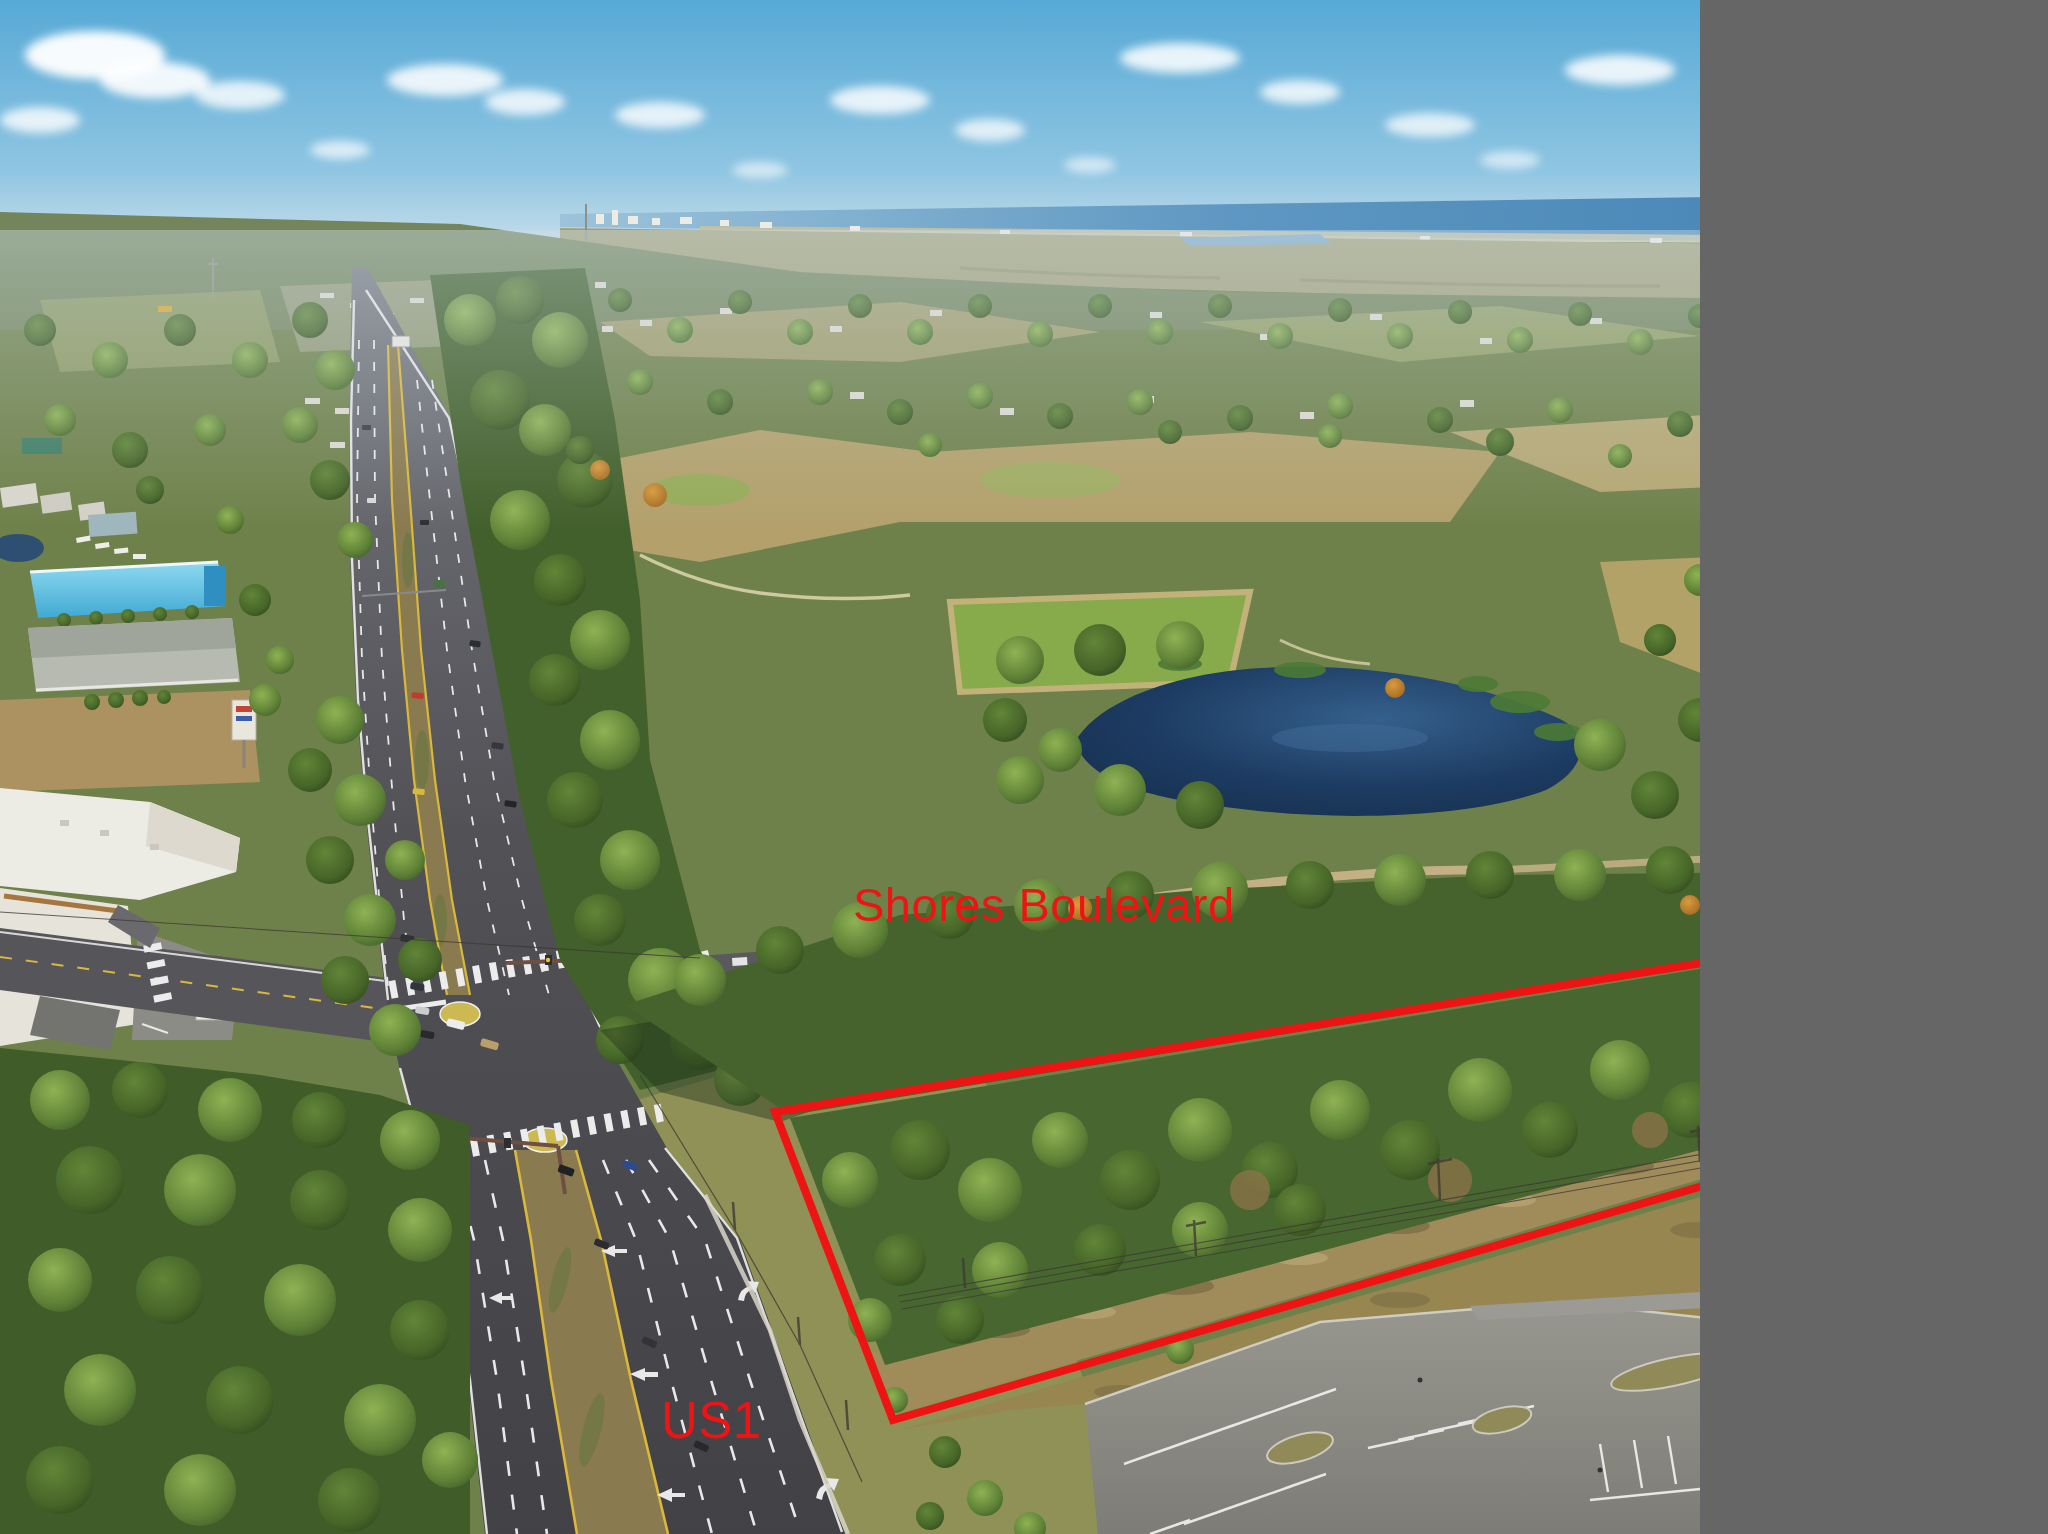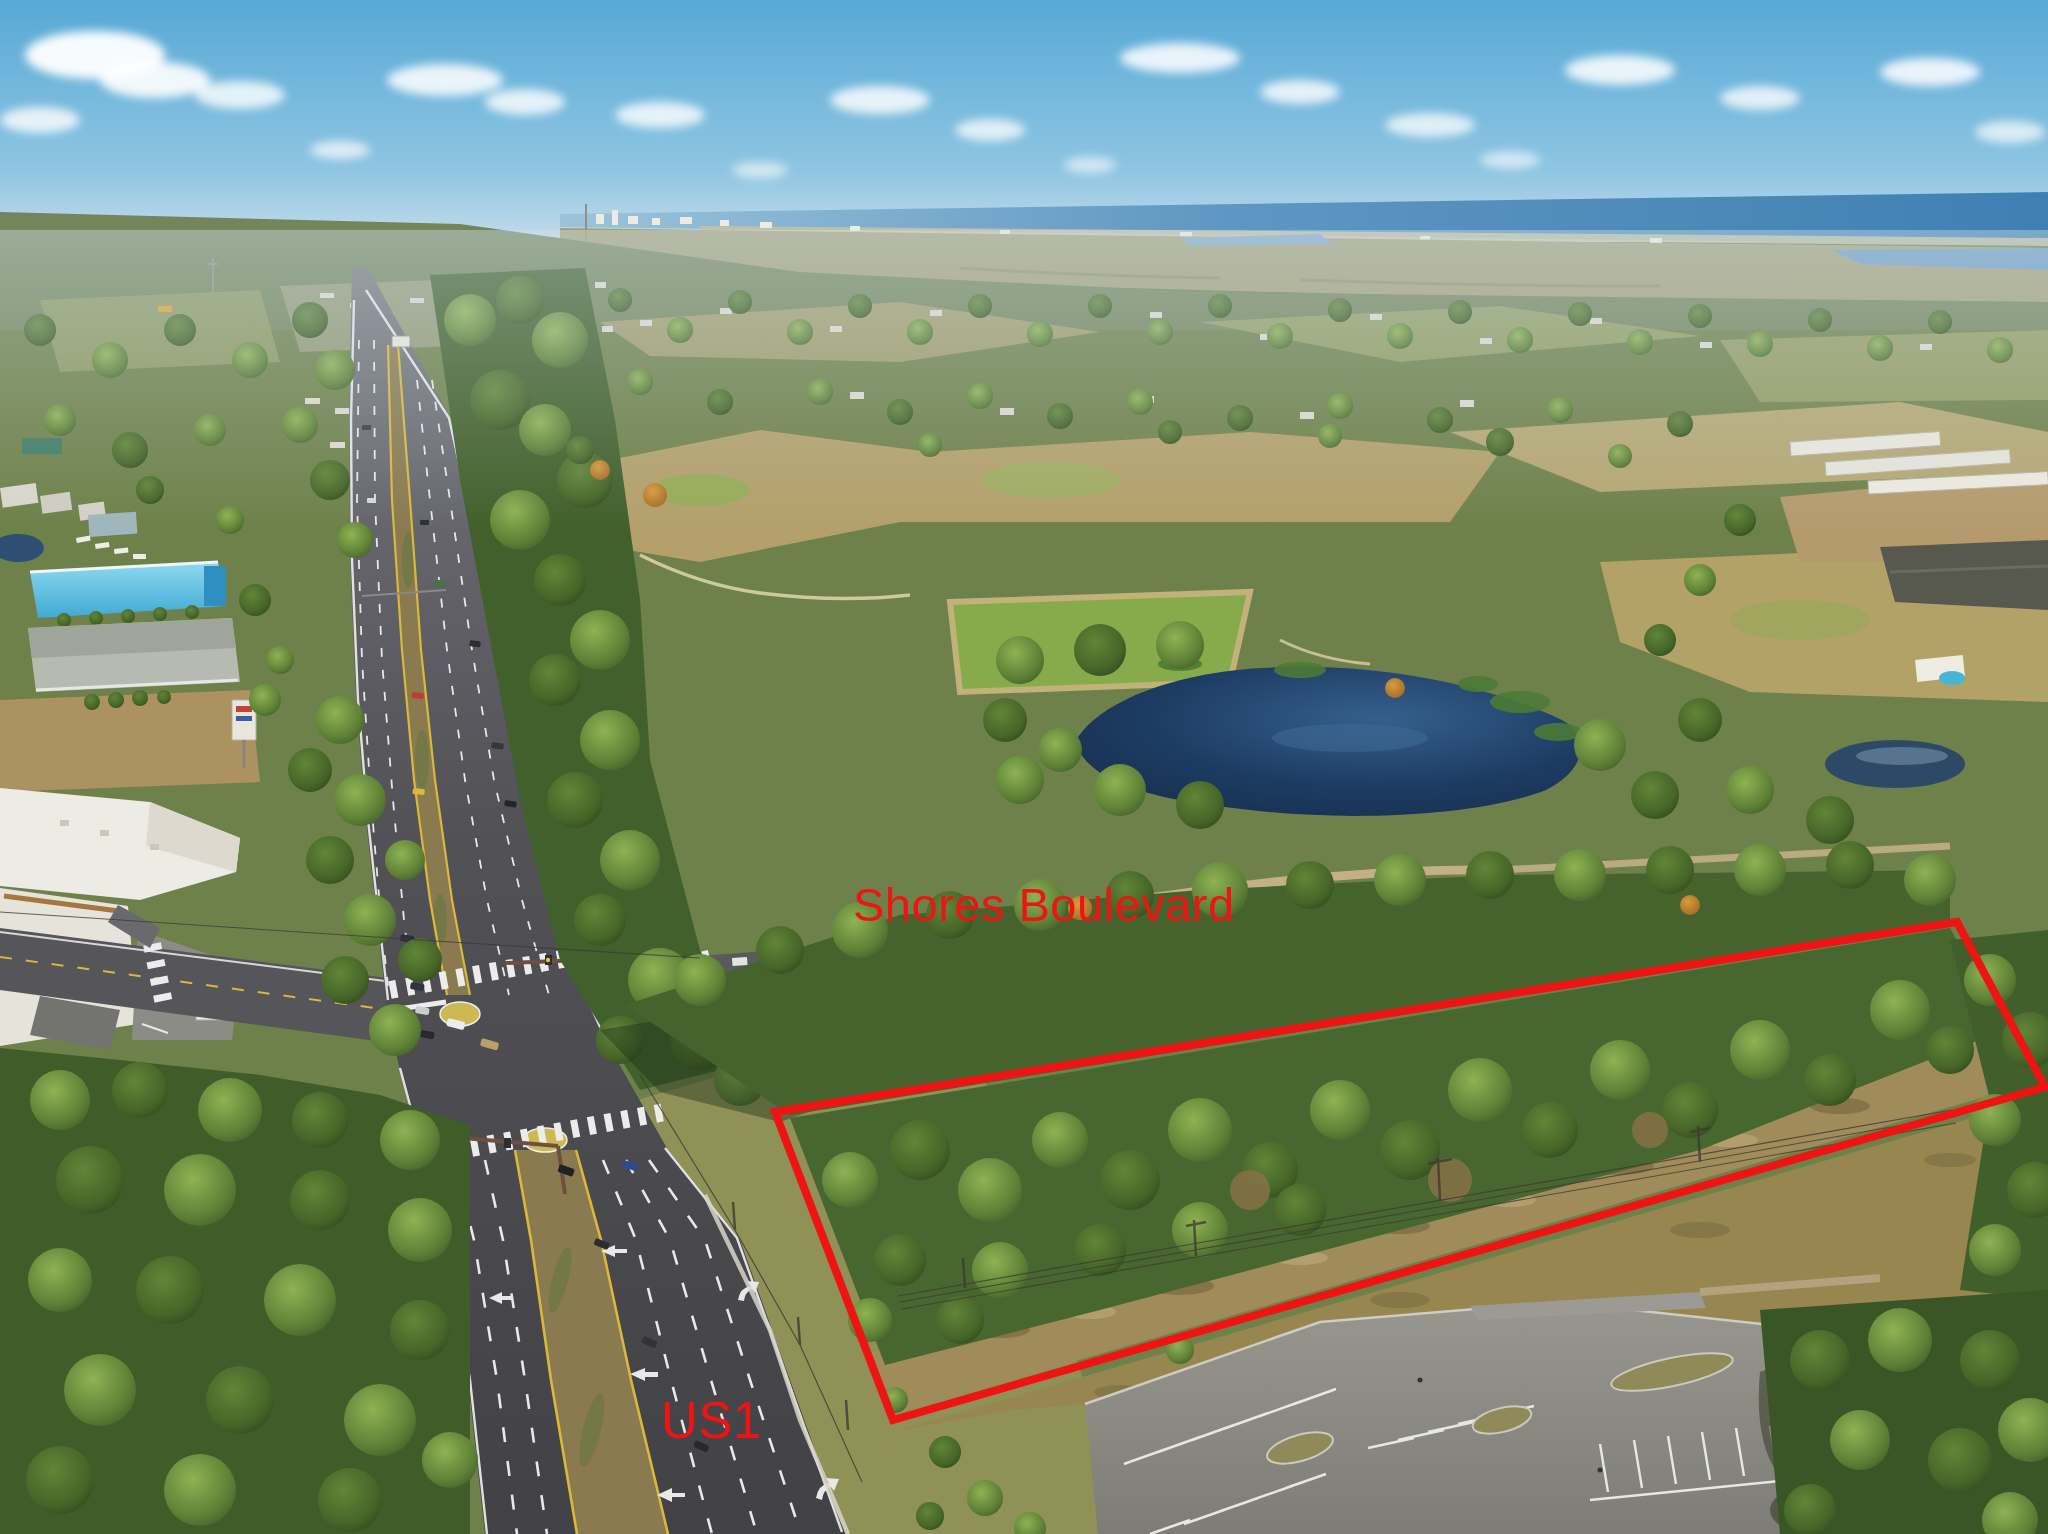--- a/index.html
+++ b/index.html
@@ -1,16 +1,16 @@
 <!DOCTYPE html>
 <html><head>
 <meta charset="utf-8">
 <style>
   html,body{margin:0;padding:0;background:#666;}
-  .stage{position:relative;width:2048px;height:1534px;overflow:hidden;background:#6f814a;
+  .stage{position:relative;width:1700px;height:1534px;overflow:hidden;background:#6f814a;
          font-family:"Liberation Sans", sans-serif;}
   .stage svg{position:absolute;left:0;top:0;display:block;}
   text.annot{font-family:"Liberation Sans", sans-serif;font-weight:500;letter-spacing:0.5px;}
 </style>
 </head>
 <body>
 
 <div class="stage">
 <svg viewBox="0 0 2048 1534" width="2048" height="1534">
 <defs>

